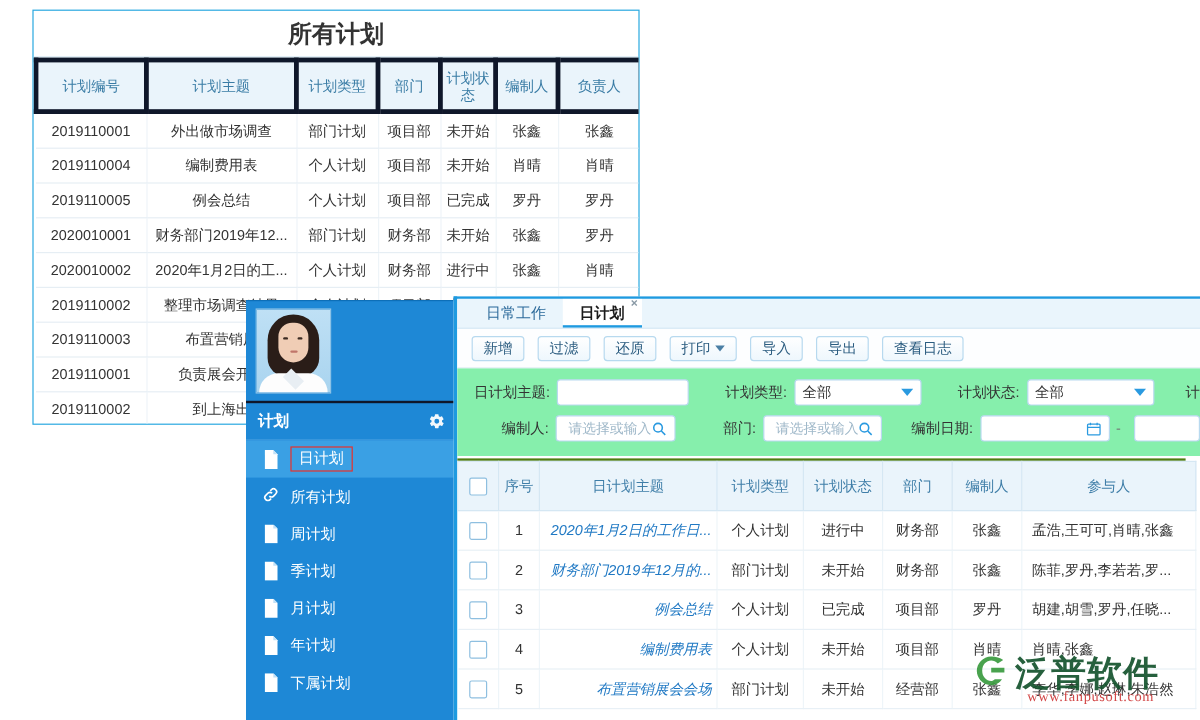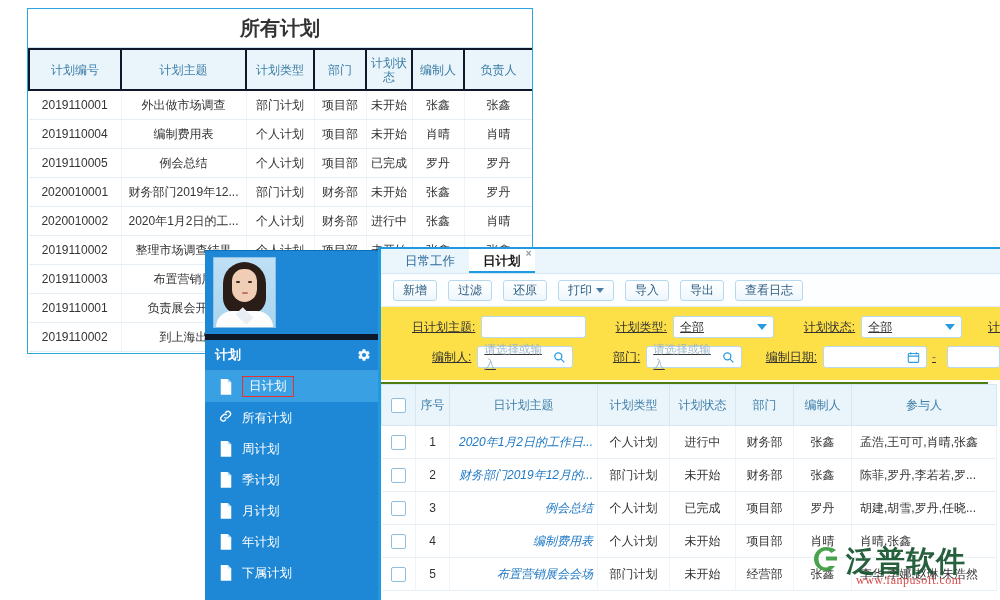--- a/index.html
+++ b/index.html
@@ -18,21 +18,21 @@
   }
   #bg-table .bt-title{
     height:38px;line-height:38px;text-align:center;
     font-size:20px;font-weight:bold;color:#333;
     border-bottom:1px solid #cfe4f2;
     font-family:"DejaVu Sans","Liberation Sans",sans-serif;
   }
   #bg-table table{border-collapse:collapse;width:100%;table-layout:fixed;}
   #bg-table th{
     background:#eaf4fb;color:#3a7ca5;font-weight:normal;font-size:12px;
-    height:39px;border:2px solid #0f172a;padding:0 2px;line-height:14px;
+    height:39px;border:4px solid #0f172a;padding:0 2px;line-height:14px;
   }
   #bg-table td{
     height:28px;border-bottom:1px solid #e6eef4;border-right:1px solid #eef4f8;
     font-size:12px;color:#333;text-align:center;padding:0 3px;
     white-space:nowrap;overflow:hidden;text-overflow:ellipsis;
   }
 
   
   #sidebar{
     position:absolute;left:205px;top:250px;width:176px;height:350px;
@@ -65,21 +65,21 @@
   }
   #avatar .collar{
     position:absolute;left:23px;bottom:6px;width:15px;height:10px;
     background:#e8eef3;transform:rotate(45deg);
   }
   #profile .p-info{margin-left:12px;padding-top:5px;}
   #profile .p-info div{font-size:12.5px;line-height:20px;color:#ffffff;}
 
   #plan-head{
     height:30px;line-height:30px;padding:0 10px;
-    border-top:6px solid #0f172a;border-bottom:1px solid #3f9ade;
+    border-top:2px solid #0f172a;border-bottom:1px solid #3f9ade;
     display:flex;align-items:center;justify-content:space-between;
     background:#1e88d6;
   }
   #plan-head .ph-label{font-size:13px;font-weight:bold;color:#fff;}
   #plan-head .gear{width:14px;height:14px;position:relative;opacity:.95;}
   #plan-head .gear svg{display:block;}
 
   .nav-item{
     height:31px;display:flex;align-items:center;padding-left:14px;
     font-size:12.5px;color:#ffffff;box-sizing:border-box;
@@ -128,21 +128,21 @@
     font-size:12px;color:#2c5d80;line-height:19px;text-align:center;
     display:flex;align-items:center;justify-content:center;gap:4px;
     white-space:nowrap;
   }
   .tbtn .caret{
     width:0;height:0;border-left:4px solid transparent;border-right:4px solid transparent;
     border-top:5px solid #4a7fa5;display:inline-block;
   }
 
   
-  #filters{padding:7px 0 6px 17px;background:#fde047;text-decoration:underline;}
+  #filters{padding:7px 0 6px 0;background:#86efac;}
   .frow{display:flex;align-items:center;height:26px;margin-bottom:4px;padding-left:14px;}
   .flabel{font-size:12px;color:#333;text-align:right;white-space:nowrap;}
   .fbox{
     height:22px;box-sizing:border-box;border:1px solid #b9d9ef;border-radius:3px;
     background:#fff;margin-left:6px;display:flex;align-items:center;
     padding:0 6px;font-size:12px;color:#333;position:relative;
   }
   .fbox.plain{width:120px;}
   .fbox.sel{width:116px;justify-content:space-between;}
   .fbox.sel .caret{

